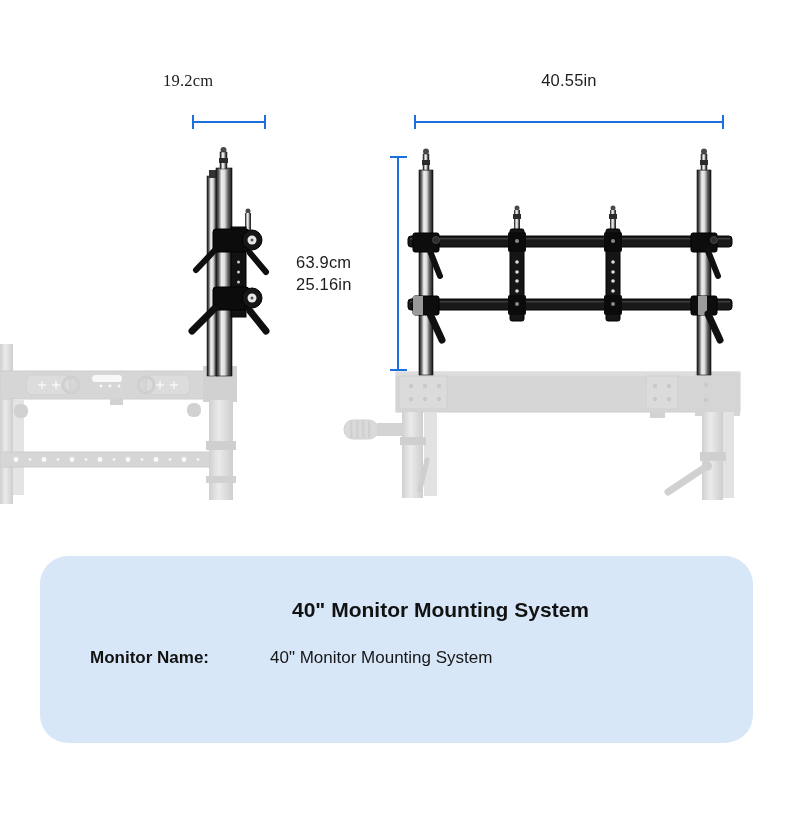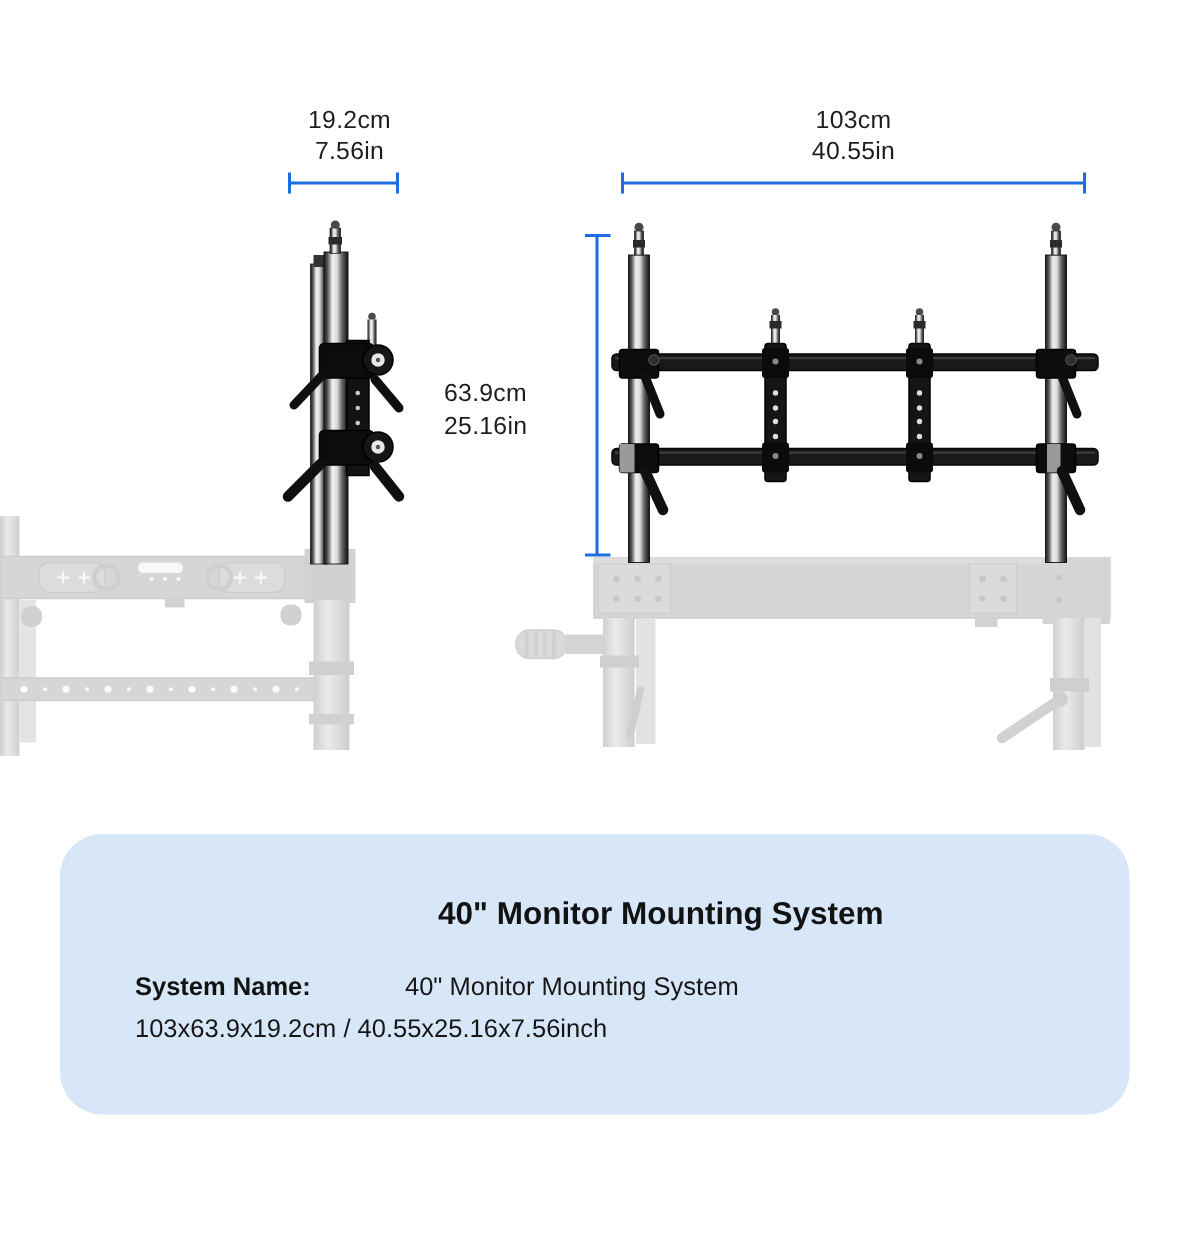--- a/index.html
+++ b/index.html
@@ -2,21 +2,21 @@
 <html><head>
 <meta charset="utf-8">
 <style>
   html,body{margin:0;padding:0;background:#ffffff;}
   body{width:790px;height:830px;position:relative;overflow:hidden;
        font-family:"Liberation Sans",sans-serif;color:#1b1b1b;}
   .stage{position:absolute;left:0;top:0;width:790px;height:545px;}
   .dim-label{position:absolute;font-size:16.5px;line-height:21px;color:#1d1d1d;
              letter-spacing:0.2px;}
   .dim-label span{display:block;}
-  #dim-side{left:163px;top:70px;width:140px;text-align:center;}
+  #dim-side{left:163px;top:70px;width:140px;font-family:Liberation Serif, serif;}
   #dim-front{left:489px;top:70px;width:160px;text-align:center;}
   #dim-height{left:296px;top:251px;width:94px;text-align:left;line-height:22px;}
   .info-panel{position:absolute;left:40px;top:556px;width:713px;height:187px;
               border-radius:28px;background:#d7e7f8;}
   .info-title{position:absolute;left:0;right:0;top:42px;padding-left:88px;
               text-align:center;font-size:21px;font-weight:600;color:#121212;}
   .info-rows{position:absolute;left:50px;top:88px;right:20px;font-size:17px;line-height:27.5px;}
   .info-row{display:flex;}
   .info-row .label{width:180px;font-weight:700;color:#121212;}
   .info-row .value{color:#161616;}
@@ -236,36 +236,33 @@
       <g>
         <line x1="398" y1="157" x2="398" y2="370"></line>
         <line x1="390" y1="157" x2="407" y2="157"></line>
         <line x1="390" y1="370" x2="407" y2="370"></line>
       </g>
     </g>
   </svg>
 
   <div id="dim-side" class="dim-label">
     <span>19.2cm</span>
-    <span>7.56in</span>
   </div>
   <div id="dim-front" class="dim-label">
-    <span>103cm</span>
     <span>40.55in</span>
   </div>
   <div id="dim-height" class="dim-label">
     <span>63.9cm</span>
     <span>25.16in</span>
   </div>
 </div>
 
 <div class="info-panel">
   <div class="info-title">40" Monitor Mounting System</div>
   <div class="info-rows">
     <div class="info-row">
-      <span class="label">System Name:</span>
+      <span class="label">Monitor Name:</span>
       <span class="value">40" Monitor Mounting System</span>
     </div>
     <div class="info-row">
-      <span class="value">103x63.9x19.2cm / 40.55x25.16x7.56inch</span>
     </div>
   </div>
 </div>
 
 </body></html>

